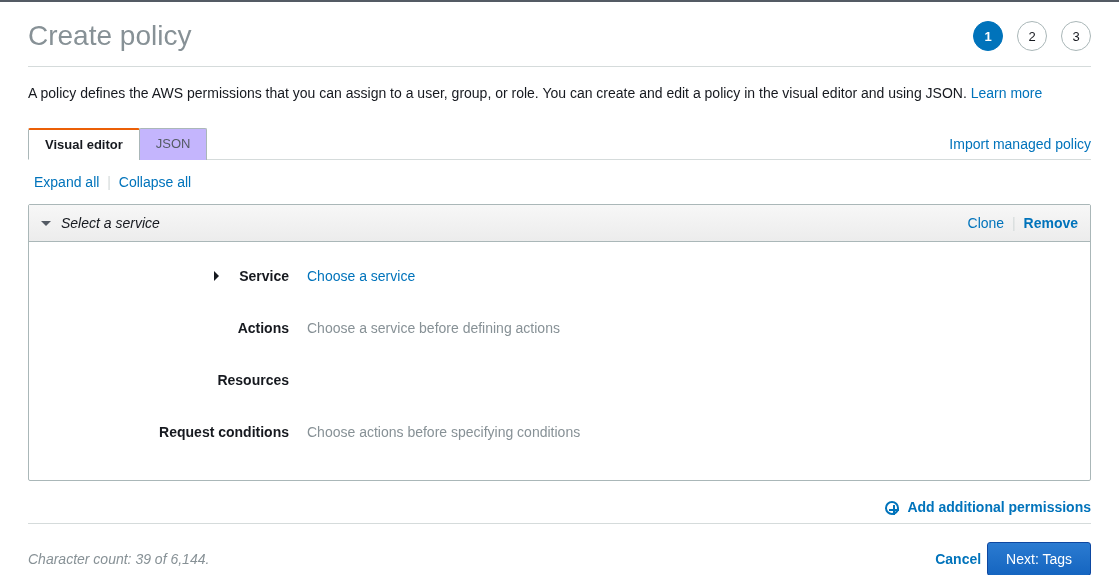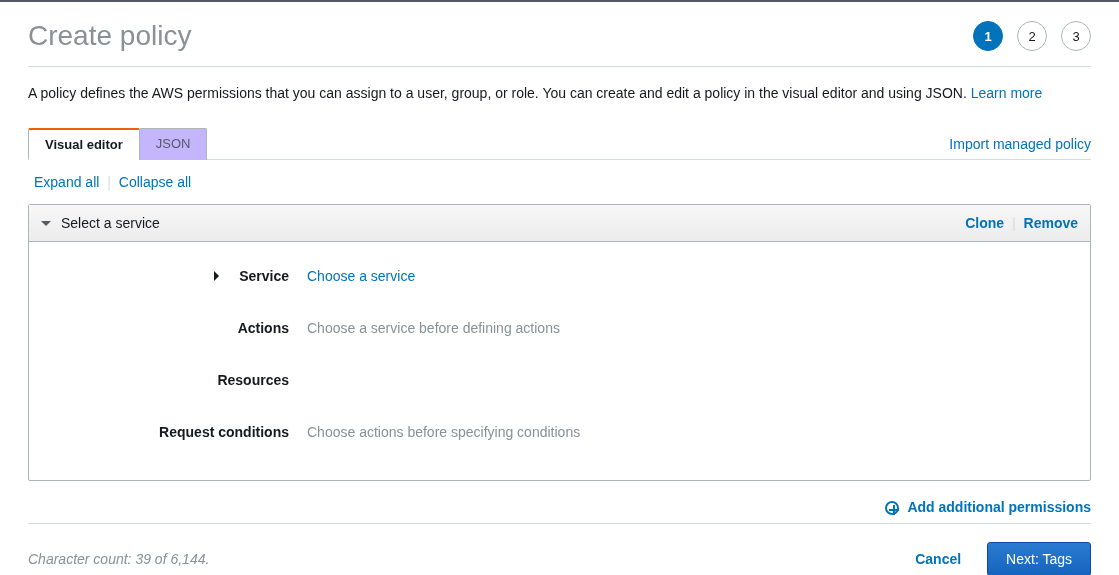--- a/index.html
+++ b/index.html
@@ -109,20 +109,21 @@
     align-items: center;
     background: linear-gradient(#f7f7f7, #ececec);
     border-bottom: 1px solid #aab7b8;
     padding: 10px 12px;
   }
   .panel-title-wrap {
     display: flex;
     align-items: center;
     gap: 10px;
     cursor: pointer;
+    font-style: italic;
   }
   .caret-down {
     width: 0; height: 0;
     border-left: 5px solid transparent;
     border-right: 5px solid transparent;
     border-top: 5px solid #545b64;
   }
   .caret-right {
     width: 0; height: 0;
     border-top: 5px solid transparent;
@@ -183,21 +184,21 @@
   .footer {
     display: flex;
     justify-content: space-between;
     align-items: center;
     padding-top: 18px;
   }
   .char-count {
     font-style: italic;
     color: #879196;
   }
-  .footer-actions { display: flex; align-items: center; gap: 20px; }
+  .footer-actions { display: flex; align-items: center; }
   .btn-primary {
     background: linear-gradient(#2b7bd1,#1565c0);
     border: 1px solid #0d47a1;
     color: #fff;
     font-weight: 400;
     padding: 8px 18px;
     border-radius: 3px;
     cursor: pointer;
     font-size: 14px;
   }
@@ -244,21 +245,21 @@
     <a class="link">Collapse all</a>
   </div>
 
   <div class="panel">
     <div class="panel-header">
       <div class="panel-title-wrap">
         <span class="caret-down"></span>
         <span class="panel-title">Select a service</span>
       </div>
       <div class="panel-actions">
-        <a class="link" style="font-weight:700">Clone</a>
+        <a class="link" style="font-weight:400">Clone</a>
         <span class="pipe-sep">|</span>
         <a class="link" style="font-weight:700">Remove</a>
       </div>
     </div>
     <div class="panel-body">
       <div class="row">
         <div class="row-label-col">
           <span class="caret-right"></span>
           <span class="row-label">Service</span>
         </div>

